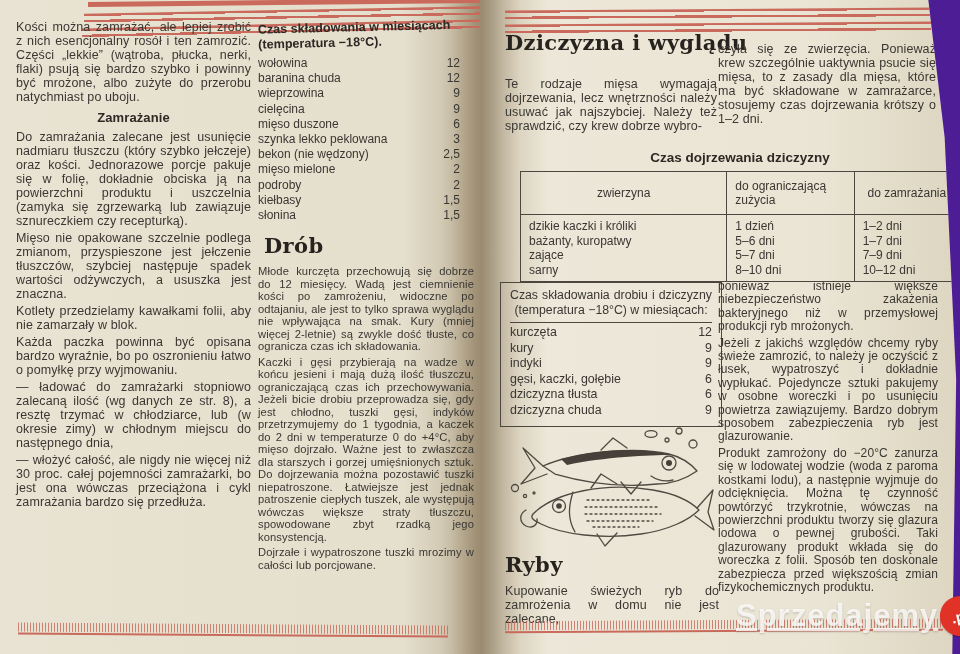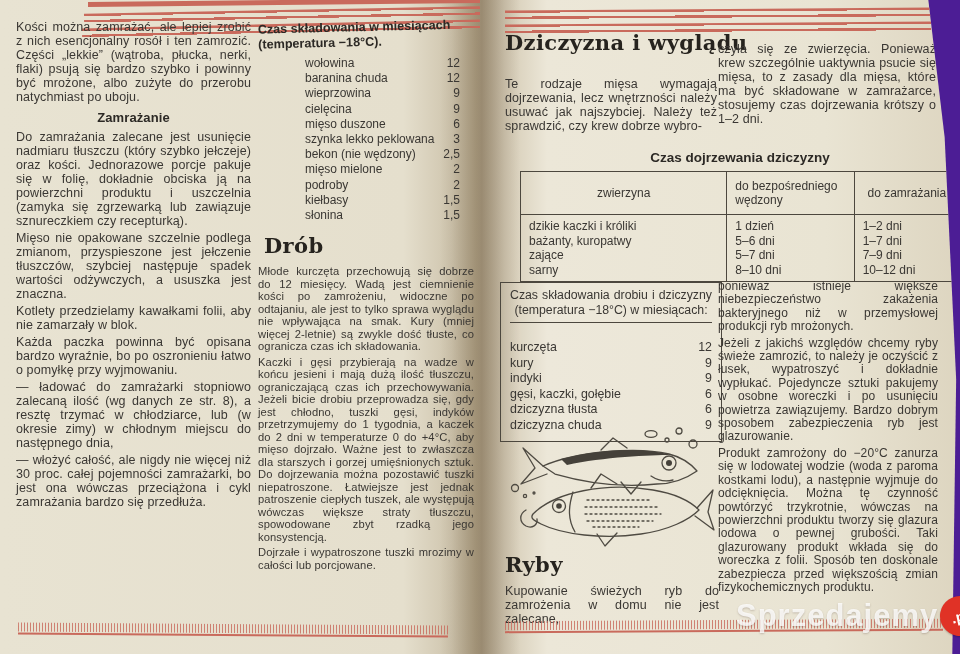--- a/index.html
+++ b/index.html
@@ -30,26 +30,26 @@
   .srow .v{padding-right:14px;}
   
   .gt-title{font-weight:700;font-size:13.5px;text-align:center;margin-bottom:6px;color:#2c2925;}
   table.gt{border-collapse:collapse;width:100%;font-size:12px;color:#3a3733;}
   table.gt th,table.gt td{border:1.3px solid #4c473e;padding:4px 8px;vertical-align:top;font-weight:400;}
   table.gt th{text-align:center;height:34px;vertical-align:middle;line-height:14px;}
   table.gt td div{line-height:14.5px;}
   
   .pbox{border:1.3px solid #4c473e;padding:5px 9px 7px;background:rgba(255,255,255,.06);}
   .pbox .ptitle{font-size:12.3px;line-height:14.5px;text-align:justify;text-align-last:center;
-        border-bottom:1.3px solid #4c473e;padding-bottom:5px;margin-bottom:17px;}
+        border-bottom:1.3px solid #4c473e;padding-bottom:5px;margin-bottom:2px;}
   .prow{display:flex;justify-content:space-between;font-size:12.4px;height:15.6px;line-height:15.6px;}
   
   .wm{position:absolute;left:736px;top:596px;display:flex;align-items:center;z-index:5;}
   .wm .wtext{font-size:31px;font-weight:700;color:rgba(255,255,255,.8);letter-spacing:1px;
-        text-shadow:0 1px 2px rgba(80,60,50,.25);}
+        text-shadow:0 1px 2px rgba(80,60,50,.25);text-decoration:underline;}
   .wm .wbadge{width:40px;height:40px;border-radius:50%;background:#e03226;color:#fff;font-weight:700;
         font-size:15px;display:flex;align-items:center;justify-content:center;margin-left:2px;
         transform:rotate(-12deg);box-shadow:0 1px 2px rgba(0,0,0,.25);}
   .gutglow{position:absolute;left:440px;top:0;width:80px;height:100%;
         background:linear-gradient(90deg,rgba(0,0,0,0),rgba(70,50,30,.18) 45%,rgba(70,50,30,.28) 52%,rgba(0,0,0,0));}
 </style>
 </head>
 <body>
 
 <div class="photo">
@@ -72,21 +72,21 @@
       <p>Każda paczka powinna być opisana bardzo wyraźnie, bo po oszronieniu łatwo o pomyłkę przy wyjmowaniu.</p>
       <p>— ładować do zamrażarki stopniowo zalecaną ilość (wg danych ze str. 8), a resztę trzymać w chłodziarce, lub (w okresie zimy) w chłodnym miejscu do następnego dnia,</p>
       <p>— włożyć całość, ale nigdy nie więcej niż 30 proc. całej pojemności zamrażarki, bo jest ona wówczas przeciążona i cykl zamrażania bardzo się przedłuża.</p>
     </div>
 
     <div class="abs" style="left:258px;top:20px;width:216px;">
       <div class="stitle">
         <div>Czas składowania w miesiącach</div>
         <div>(temperatura −18°C).</div>
       </div>
-      <div style="margin-top:7px;margin-left:47px;">
+      <div style="margin-top:7px;">
         <div class="srow">
             <span>wołowina</span>
             <span class="v">12</span>
           </div>
         <div class="srow">
             <span>baranina chuda</span>
             <span class="v">12</span>
           </div>
         <div class="srow">
             <span>wieprzowina</span>
@@ -142,21 +142,21 @@
     <div class="abs bt" style="left:718px;top:42px;width:218px;">
       <p>czyła się ze zwierzęcia. Ponieważ krew szczególnie uaktywnia psucie się mięsa, to z zasady dla mięsa, które ma być składowane w zamrażarce, stosujemy czas dojrzewania krótszy o 1–2 dni.</p>
     </div>
 
     <div class="abs" style="left:500px;top:150px;width:440px;padding-left:20px;">
       <div class="gt-title">Czas dojrzewania dziczyzny</div>
       <table class="gt">
         <thead>
           <tr>
             <th style="width:47%;">zwierzyna</th>
-            <th style="width:29%;text-align:left;">do bezpośredniego wędzony</th>
+            <th style="width:29%;text-align:left;">do ograniczającą zużycia</th>
             <th style="width:24%;">do zamrażania</th>
           </tr>
         </thead>
         <tbody>
           <tr>
             <td>
               <div>dzikie kaczki i króliki</div>
               <div>bażanty, kuropatwy</div>
               <div>zające</div>
               <div>sarny</div>

